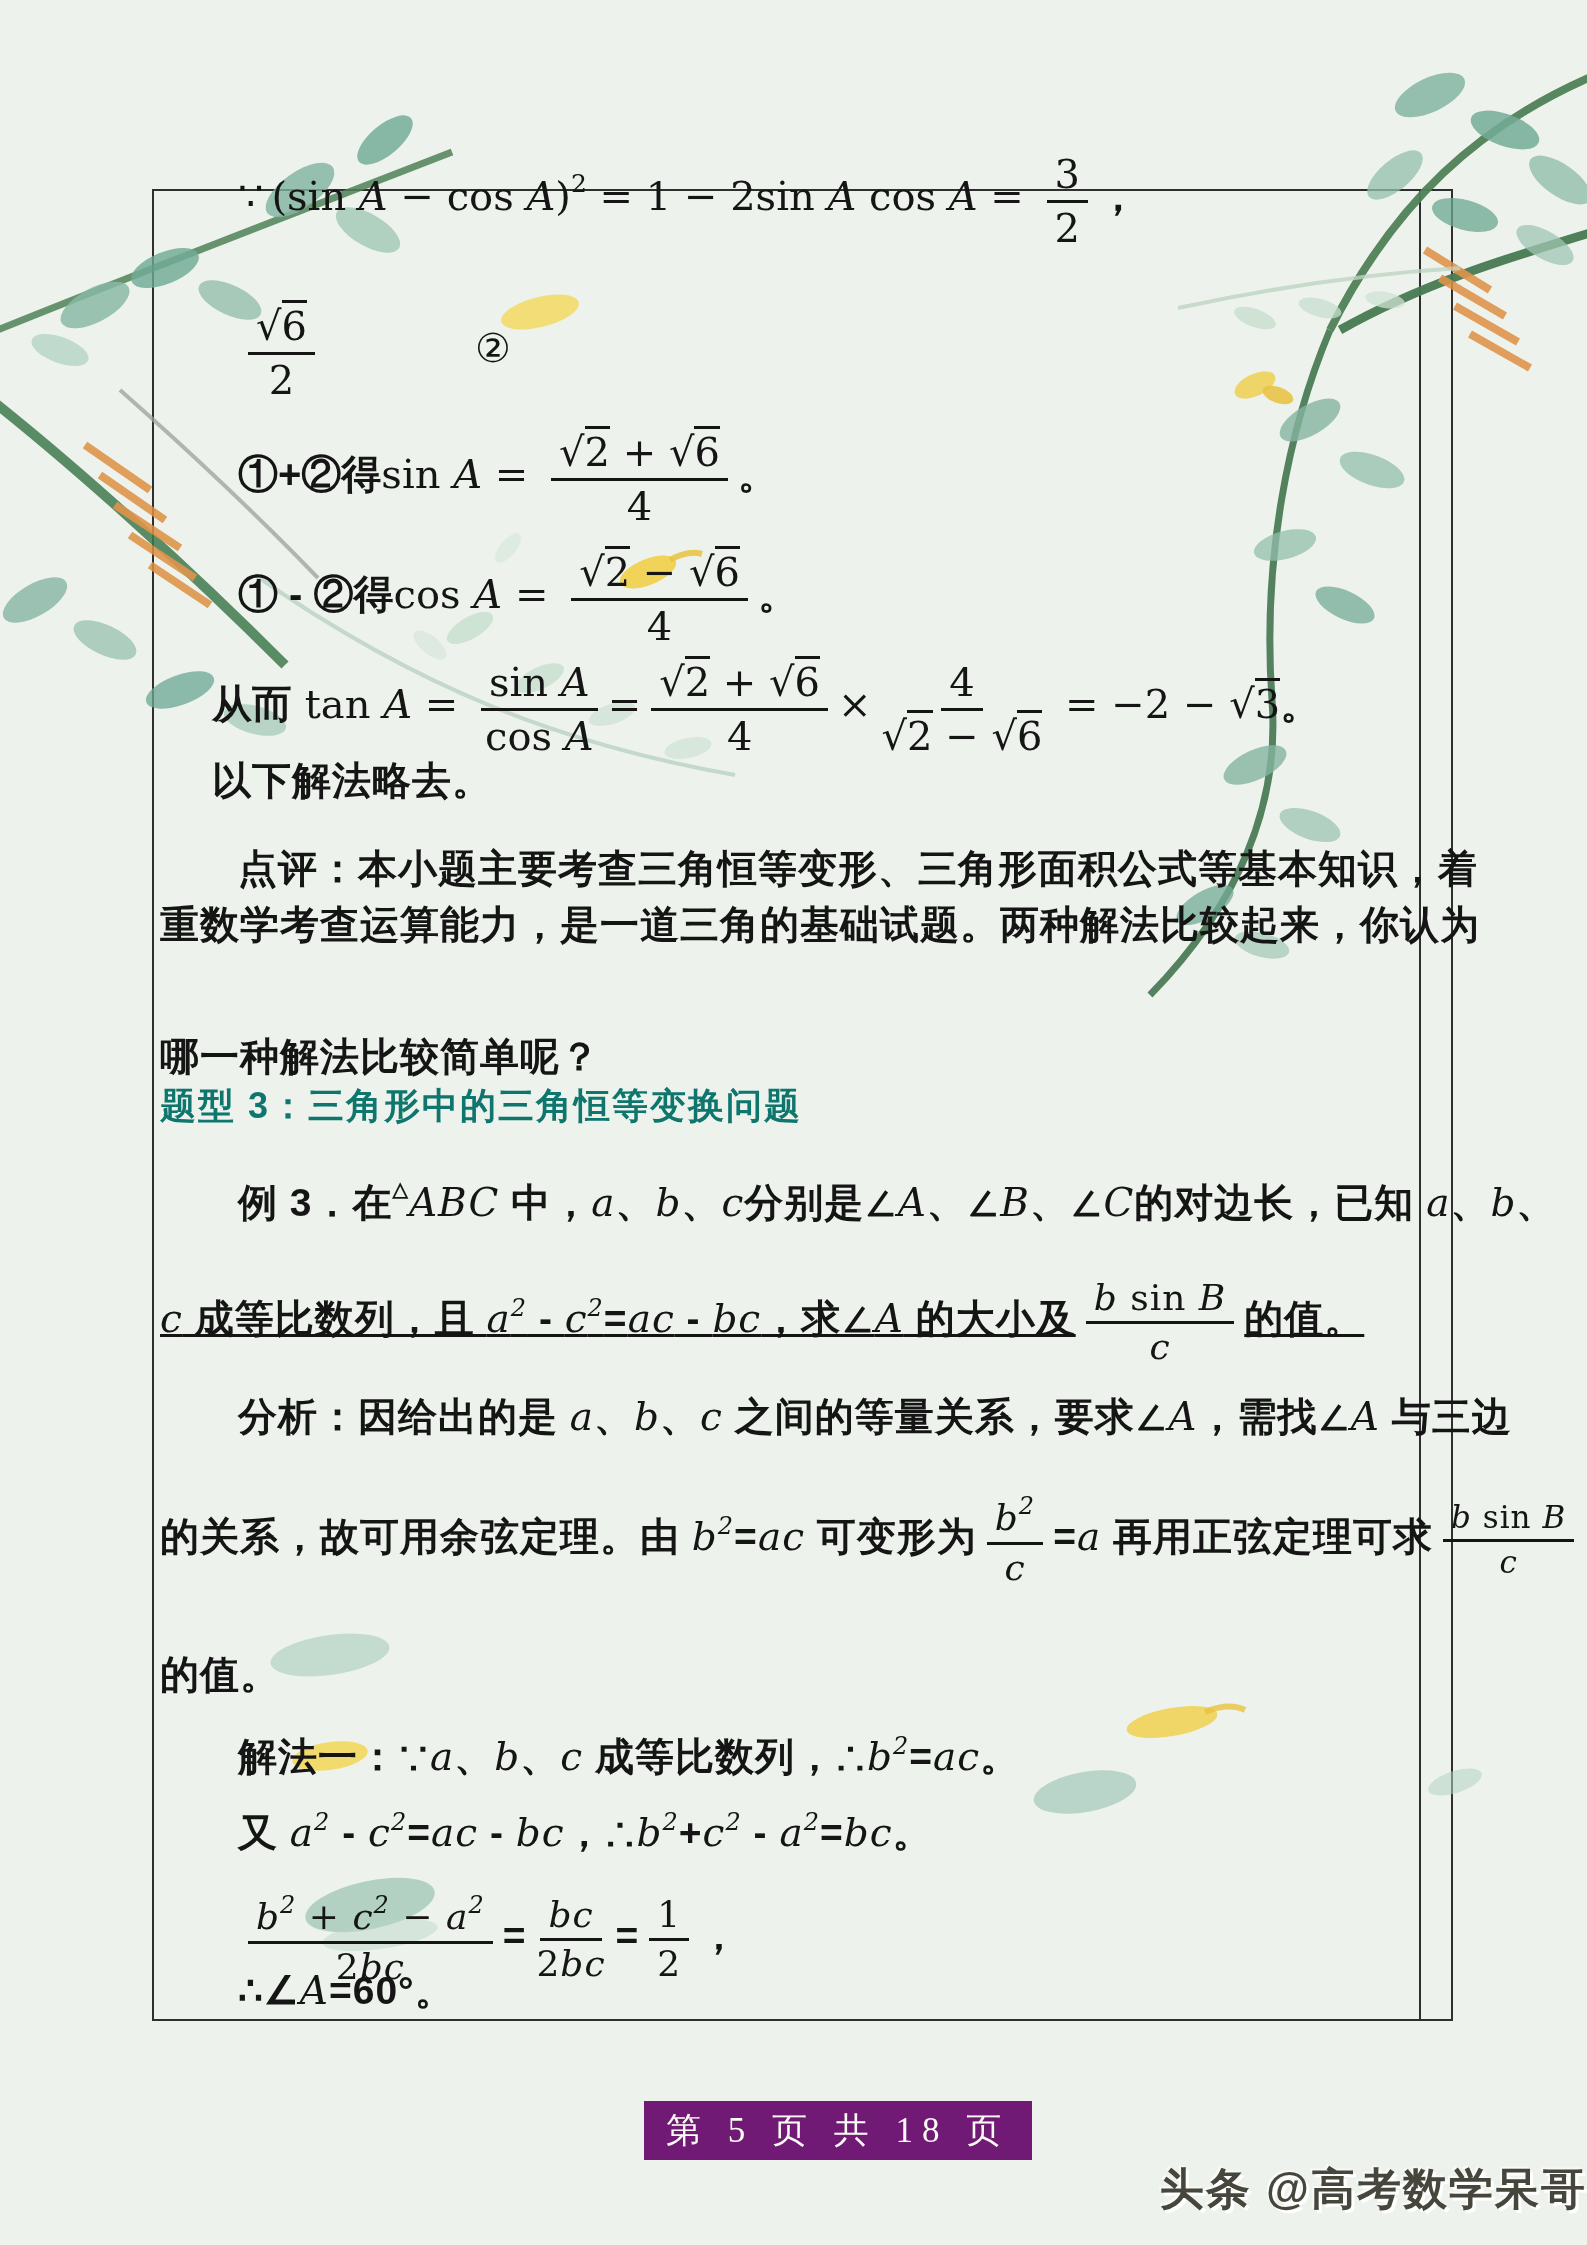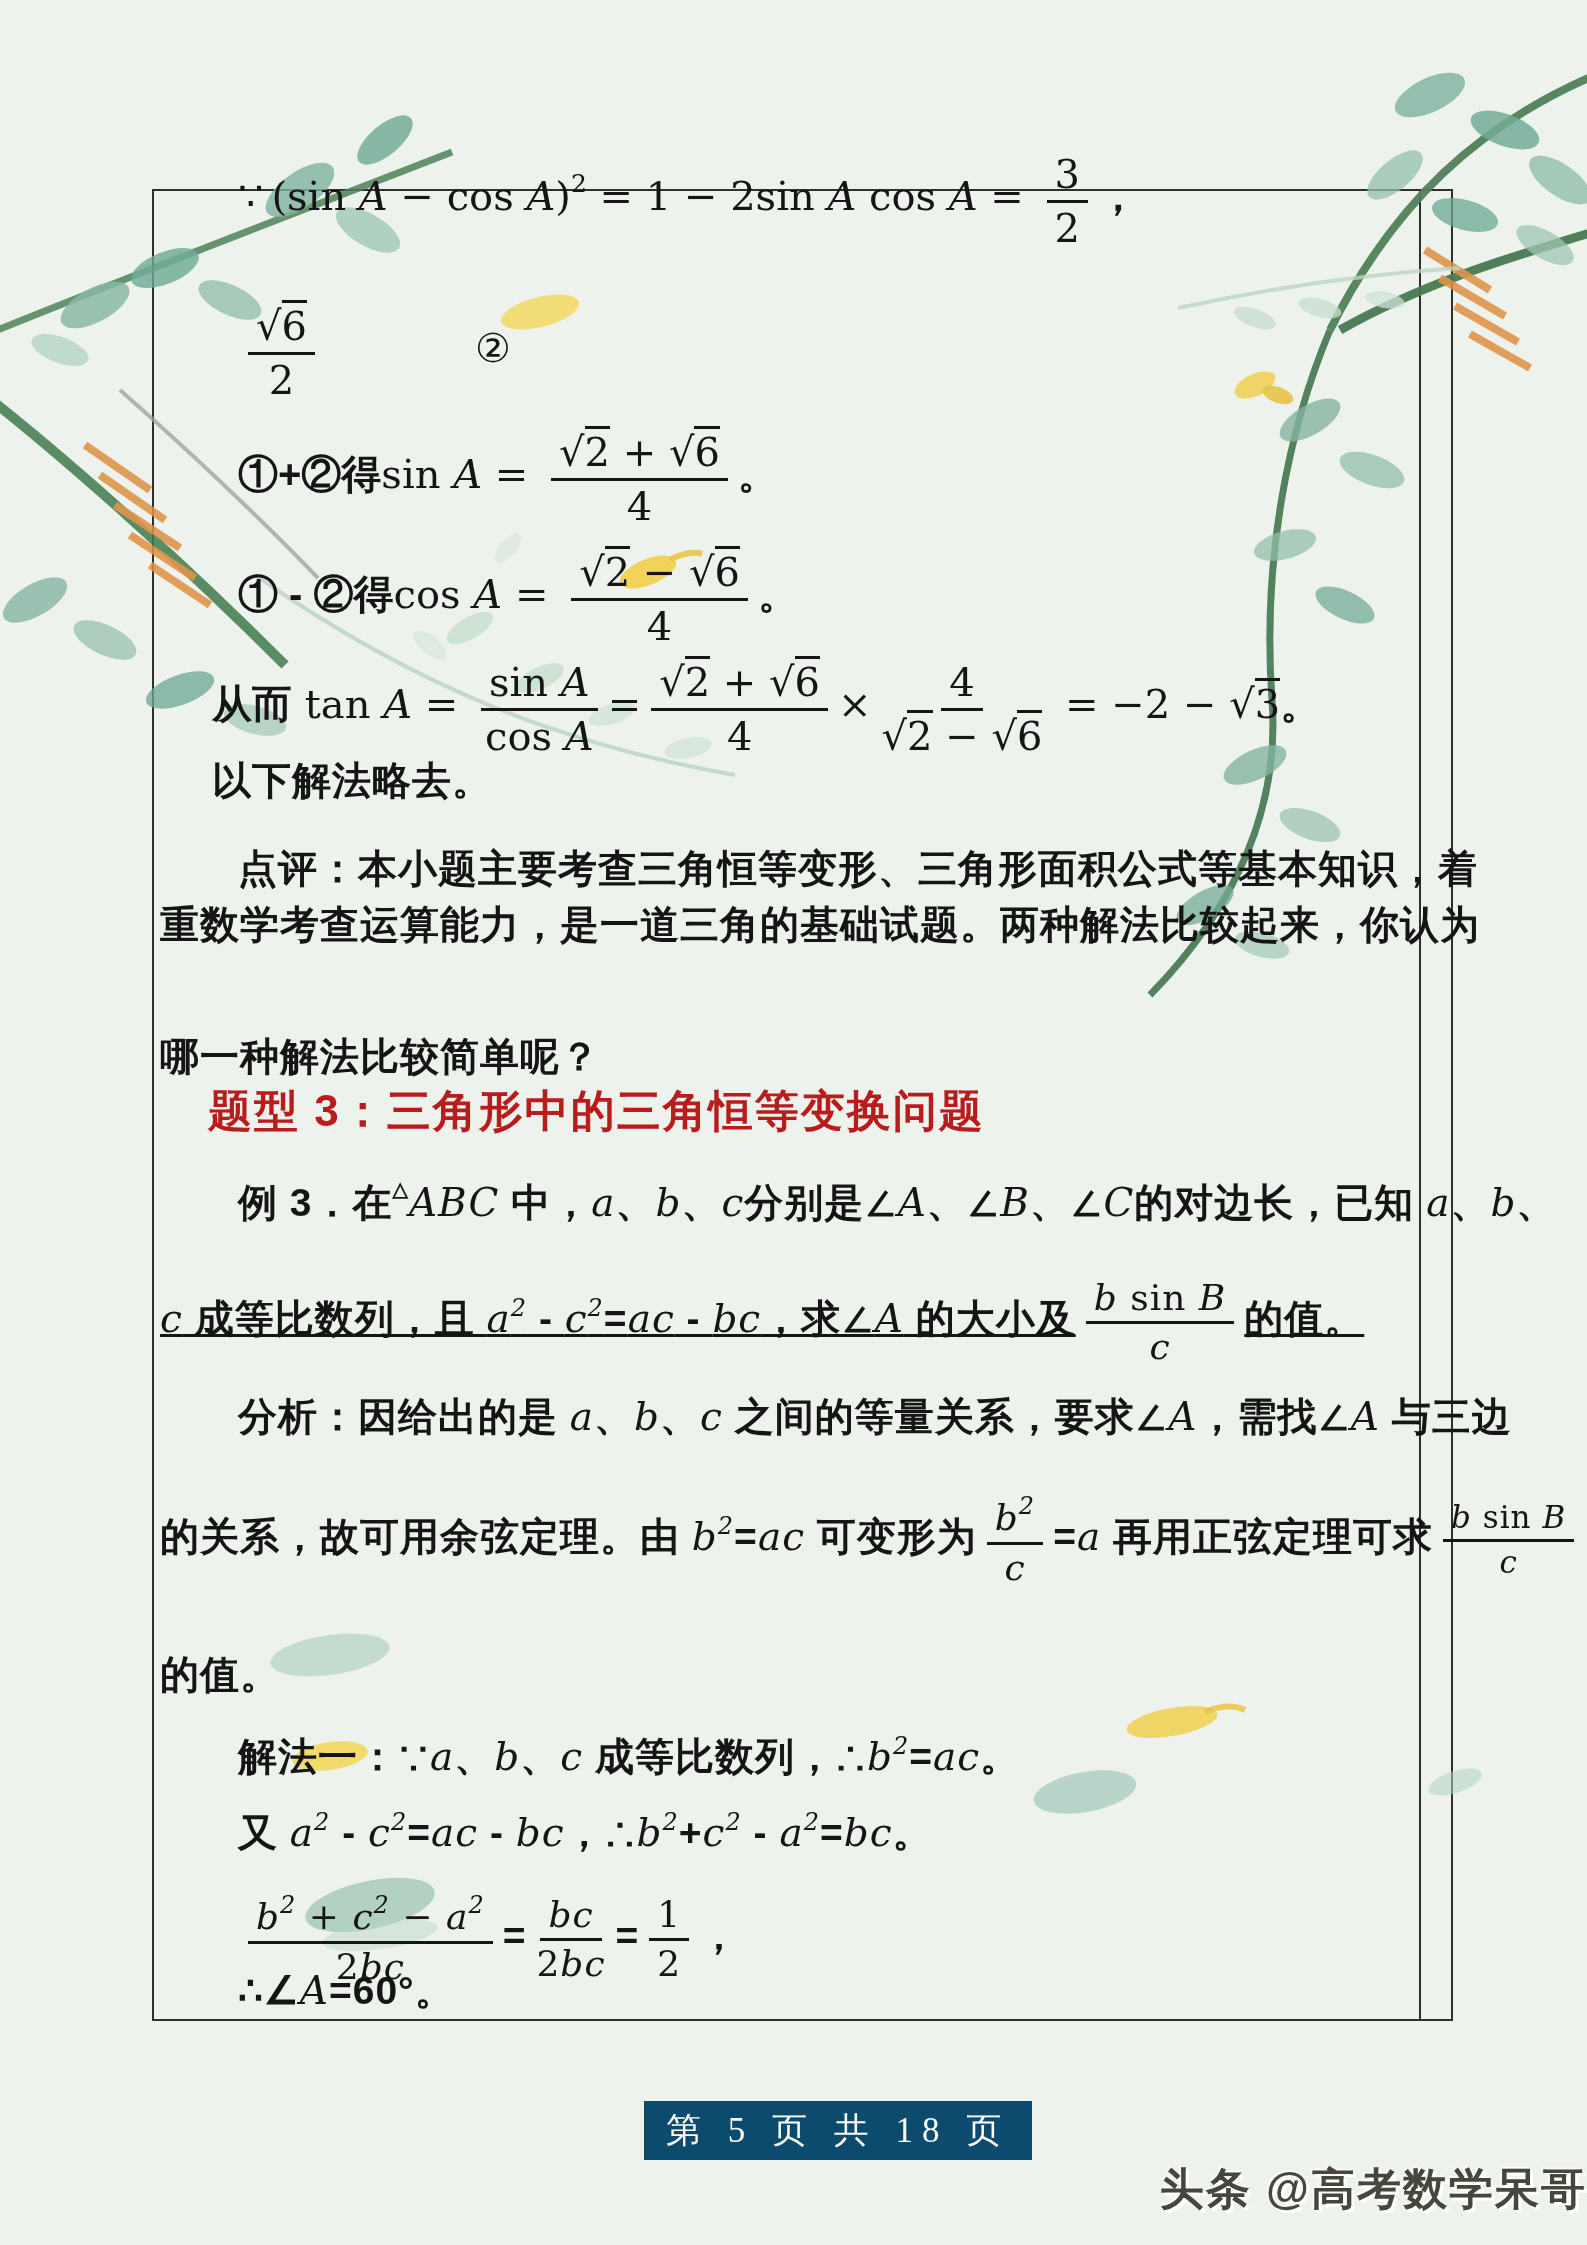--- a/index.html
+++ b/index.html
@@ -23,23 +23,23 @@
   .fsup{font-size:25px;vertical-align:18px;}
   .sup2{font-size:24px;vertical-align:16px;}
   .tri{font-size:20px;vertical-align:20px;}
   .frac{display:inline-flex;flex-direction:column;align-items:center;text-align:center;
     vertical-align:middle;margin:0 10px;line-height:1.12;}
   .frac .num{border-bottom:3px solid #151515;padding:2px 8px 3px;}
   .frac .den{padding-top:3px;}
   .frac.small{font-size:31px;}
   .rad{border-top:3px solid #151515;padding-top:0px;}
   .tag{margin-left:150px;font-family:"Liberation Sans",sans-serif;}
-  .heading{color:#b91c1c;font-size:44px;letter-spacing:2px;margin-left:48px;}
+  .heading{color:#0f766e;font-size:36px;letter-spacing:2px;}
   .lh100{line-height:104px;}
-  .footer-badge{position:absolute;left:644px;top:2101px;z-index:3;background:#0c4a6e;color:#fbfbf6;
+  .footer-badge{position:absolute;left:644px;top:2101px;z-index:3;background:#701a75;color:#fbfbf6;
     font-family:"Liberation Serif",serif;font-size:35px;padding:6px 22px;letter-spacing:9px;white-space:nowrap;}
   .watermark{position:absolute;right:0;top:2160px;z-index:3;font-size:44px;font-weight:bold;
     color:#46463c;letter-spacing:2px;white-space:nowrap;
     text-shadow:3px 3px 0 rgba(255,255,255,.95),-2px -2px 0 rgba(255,255,255,.55);}
 </style>
 </head>
 <body>
 
 <svg class="deco" width="1587" height="2245" viewBox="0 0 1587 2245">
 

